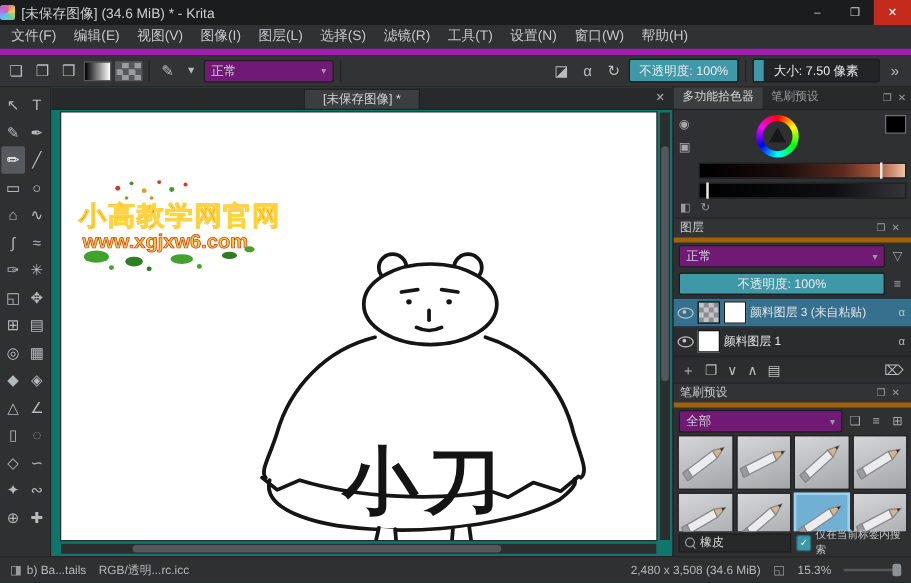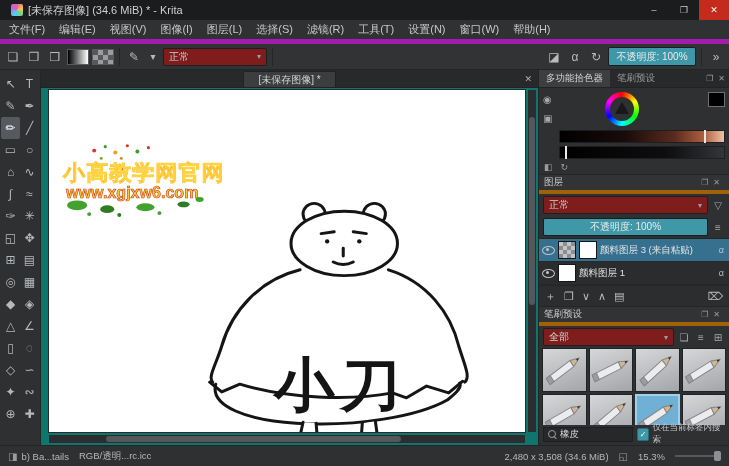--- a/index.html
+++ b/index.html
@@ -1,37 +1,37 @@
 <!DOCTYPE html>
 <html><head>
 <meta charset="utf-8">
 <style>
   html,body{margin:0;padding:0;background:#1a1b1d;}
   #app{position:relative;width:729px;height:466px;background:#2e3032;color:#c9cacb;
        font-family:"Liberation Sans","DejaVu Sans",sans-serif;font-size:11px;overflow:hidden;
        display:flex;flex-direction:column;user-select:none;}
   
-  .titlebar{height:20px;background:#1b1c1e;display:flex;align-items:center;padding-left:11px;gap:5px;flex:0 0 auto;}
+  .titlebar{height:20px;background:#1b1c1e;display:flex;align-items:center;padding-left:0;gap:5px;flex:0 0 auto;}
   .appicon{width:12px;height:12px;border-radius:2px;background:conic-gradient(#e85d9b,#f2c94c,#6fcf97,#56ccf2,#bb6bd9,#e85d9b);flex:0 0 auto;}
   .wtitle{font-size:11px;color:#cfd0d2;white-space:nowrap;}
   .wbtns{margin-left:auto;display:flex;height:100%;}
   .wbtn{width:30px;display:flex;align-items:center;justify-content:center;font-size:9px;color:#cfd0d2;}
   .wbtn.close{background:#c42b1c;color:#fff;}
   
   .menubar{height:19px;background:#2f3133;display:flex;align-items:center;padding:0 2px;border-bottom:5px solid #a21caf;flex:0 0 auto;}
   .mitem{padding:0 7px;color:#c6c7c9;line-height:19px;}
   
   .toolbar{height:25px;background:#313335;display:flex;align-items:center;gap:3px;padding:0 4px;border-bottom:1px solid #232527;flex:0 0 auto;}
   .tbtn{min-width:18px;height:18px;display:flex;align-items:center;justify-content:center;color:#b9bcbe;font-size:12px;border-radius:2px;}
   .tbtn.small{font-size:10px;min-width:14px;}
   .swatch{width:20px;height:14px;border:1px solid #57595c;flex:0 0 auto;}
   .swatch.gradient{background:linear-gradient(90deg,#000,#fff);}
   .swatch.pattern{background:conic-gradient(#9a9ca0 0 25%,#56585c 0 50%,#9a9ca0 0 75%,#56585c 0) 0 0/10px 10px;}
   .vsep{width:1px;height:18px;background:#232527;margin:0 2px;flex:0 0 auto;}
-  .combo{height:16px;background:#7f1d1d;border:1px solid #1d1f21;display:flex;align-items:center;padding:0 5px;gap:4px;font-size:10px;color:#cfd0d2;border-radius:2px;text-align:center;}
+  .combo{height:16px;background:#701a75;border:1px solid #1d1f21;display:flex;align-items:center;padding:0 5px;gap:4px;font-size:10px;color:#cfd0d2;border-radius:2px;text-align:center;}
   .combo .caret{margin-left:auto;font-size:8px;color:#9a9c9e;}
   .blend{width:92px;}
   .slider{position:relative;height:17px;background:#222426;border:1px solid #1b1d1f;border-radius:2px;overflow:hidden;}
   .sfill{position:absolute;top:0;left:0;bottom:0;background:#3f98a8;}
   .slabel{position:relative;z-index:1;display:flex;align-items:center;justify-content:center;height:100%;font-size:10px;color:#e9eaeb;white-space:nowrap;}
   .opacity{width:86px;}.size{width:100px;}
   .rgroup{margin-left:auto;display:flex;align-items:center;gap:3px;}
   
   .main{flex:1;display:flex;min-height:0;}
   .toolbox{width:40px;background:#2e3032;border-right:1px solid #232527;display:grid;grid-template-columns:19px 19px;align-content:start;justify-content:center;padding-top:3px;flex:0 0 auto;}
@@ -152,20 +152,24 @@
     <span class="vsep"></span>
     <span class="rgroup">
       <span class="tbtn">◪</span>
       <span class="tbtn">α</span>
       <span class="tbtn">↻</span>
       <span class="slider opacity">
         <span class="sfill accent-fill" style="width: 100%; background: rgb(63, 152, 168);"></span>
         <span class="slabel">不透明度: 100%</span>
       </span>
       <span class="vsep"></span>
+      <span class="slider size">
+        <span class="sfill accent-fill" style="width: 8%; background: rgb(63, 152, 168);"></span>
+        <span class="slabel">大小: 7.50 像素</span>
+      </span>
       <span class="tbtn">»</span>
     </span>
   </div>
 
   <div class="main">
 
     <div class="toolbox">
         <span class="tool">↖</span>
         <span class="tool">T</span>
         <span class="tool">✎</span>

